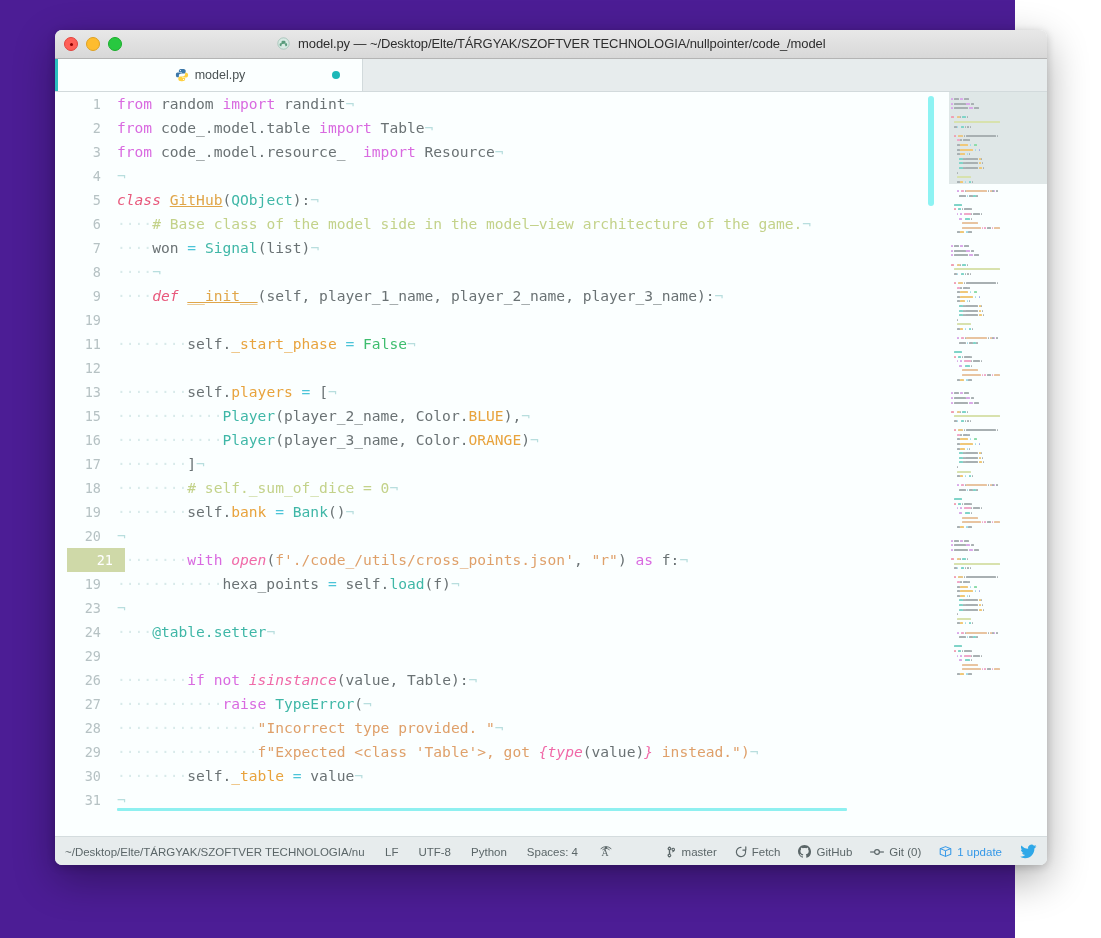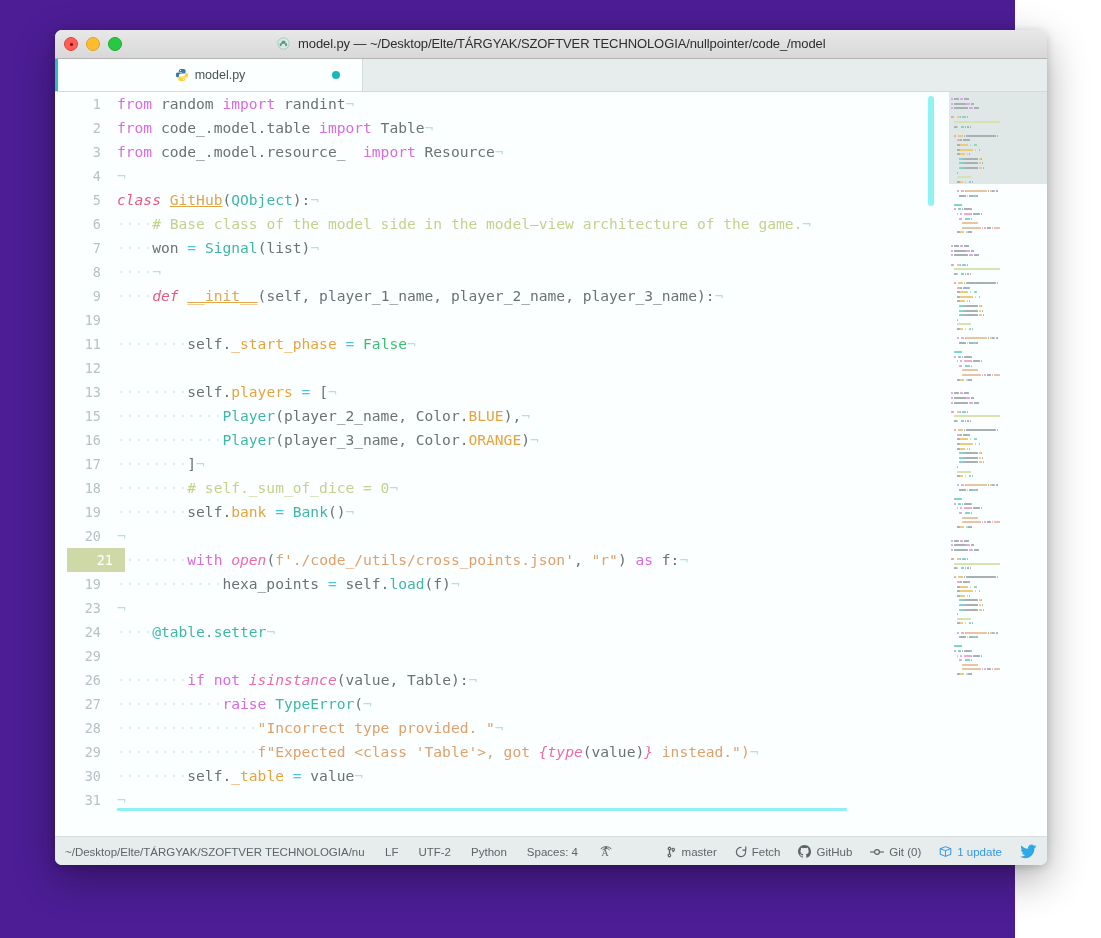--- a/index.html
+++ b/index.html
@@ -800,21 +800,21 @@
           <div class="mm-line" style="left: 21.26px; top: 581px; width: 3.72px; background: rgb(240, 200, 120);"></div>
           <div class="mm-line" style="left: 27.38px; top: 581px; width: 1.2px; background: rgb(160, 220, 232);"></div>
           <div class="mm-line" style="left: 29.18px; top: 581px; width: 3.72px; background: rgb(168, 176, 178);"></div>
         </div>
     </div>
 
     <div class="statusbar">
       <div class="sb-left">
         <span class="sb-item sb-path">~/Desktop/Elte/TÁRGYAK/SZOFTVER TECHNOLOGIA/nullpoi</span>
         <span class="sb-item">LF</span>
-        <span class="sb-item">UTF-2</span>
+        <span class="sb-item">UTF-8</span>
         <span class="sb-item">Python</span>
         <span class="sb-item">Spaces: 4</span>
         <span class="sb-item sb-icon">
           <svg width="16" height="15" viewBox="0 0 18 16">
             <text x="4" y="13" font-size="11" font-family="Liberation Serif, serif" fill="#5b6668">A</text>
             <path d="M3 5 Q9 0 15 5" stroke="#5b6668" stroke-width="1.1" fill="none"></path>
             <circle cx="9" cy="4" r="1.3" fill="#5b6668"></circle>
             <path d="M5 6.2 Q9 2.8 13 6.2" stroke="#5b6668" stroke-width="1" fill="none"></path>
           </svg>
         </span>

